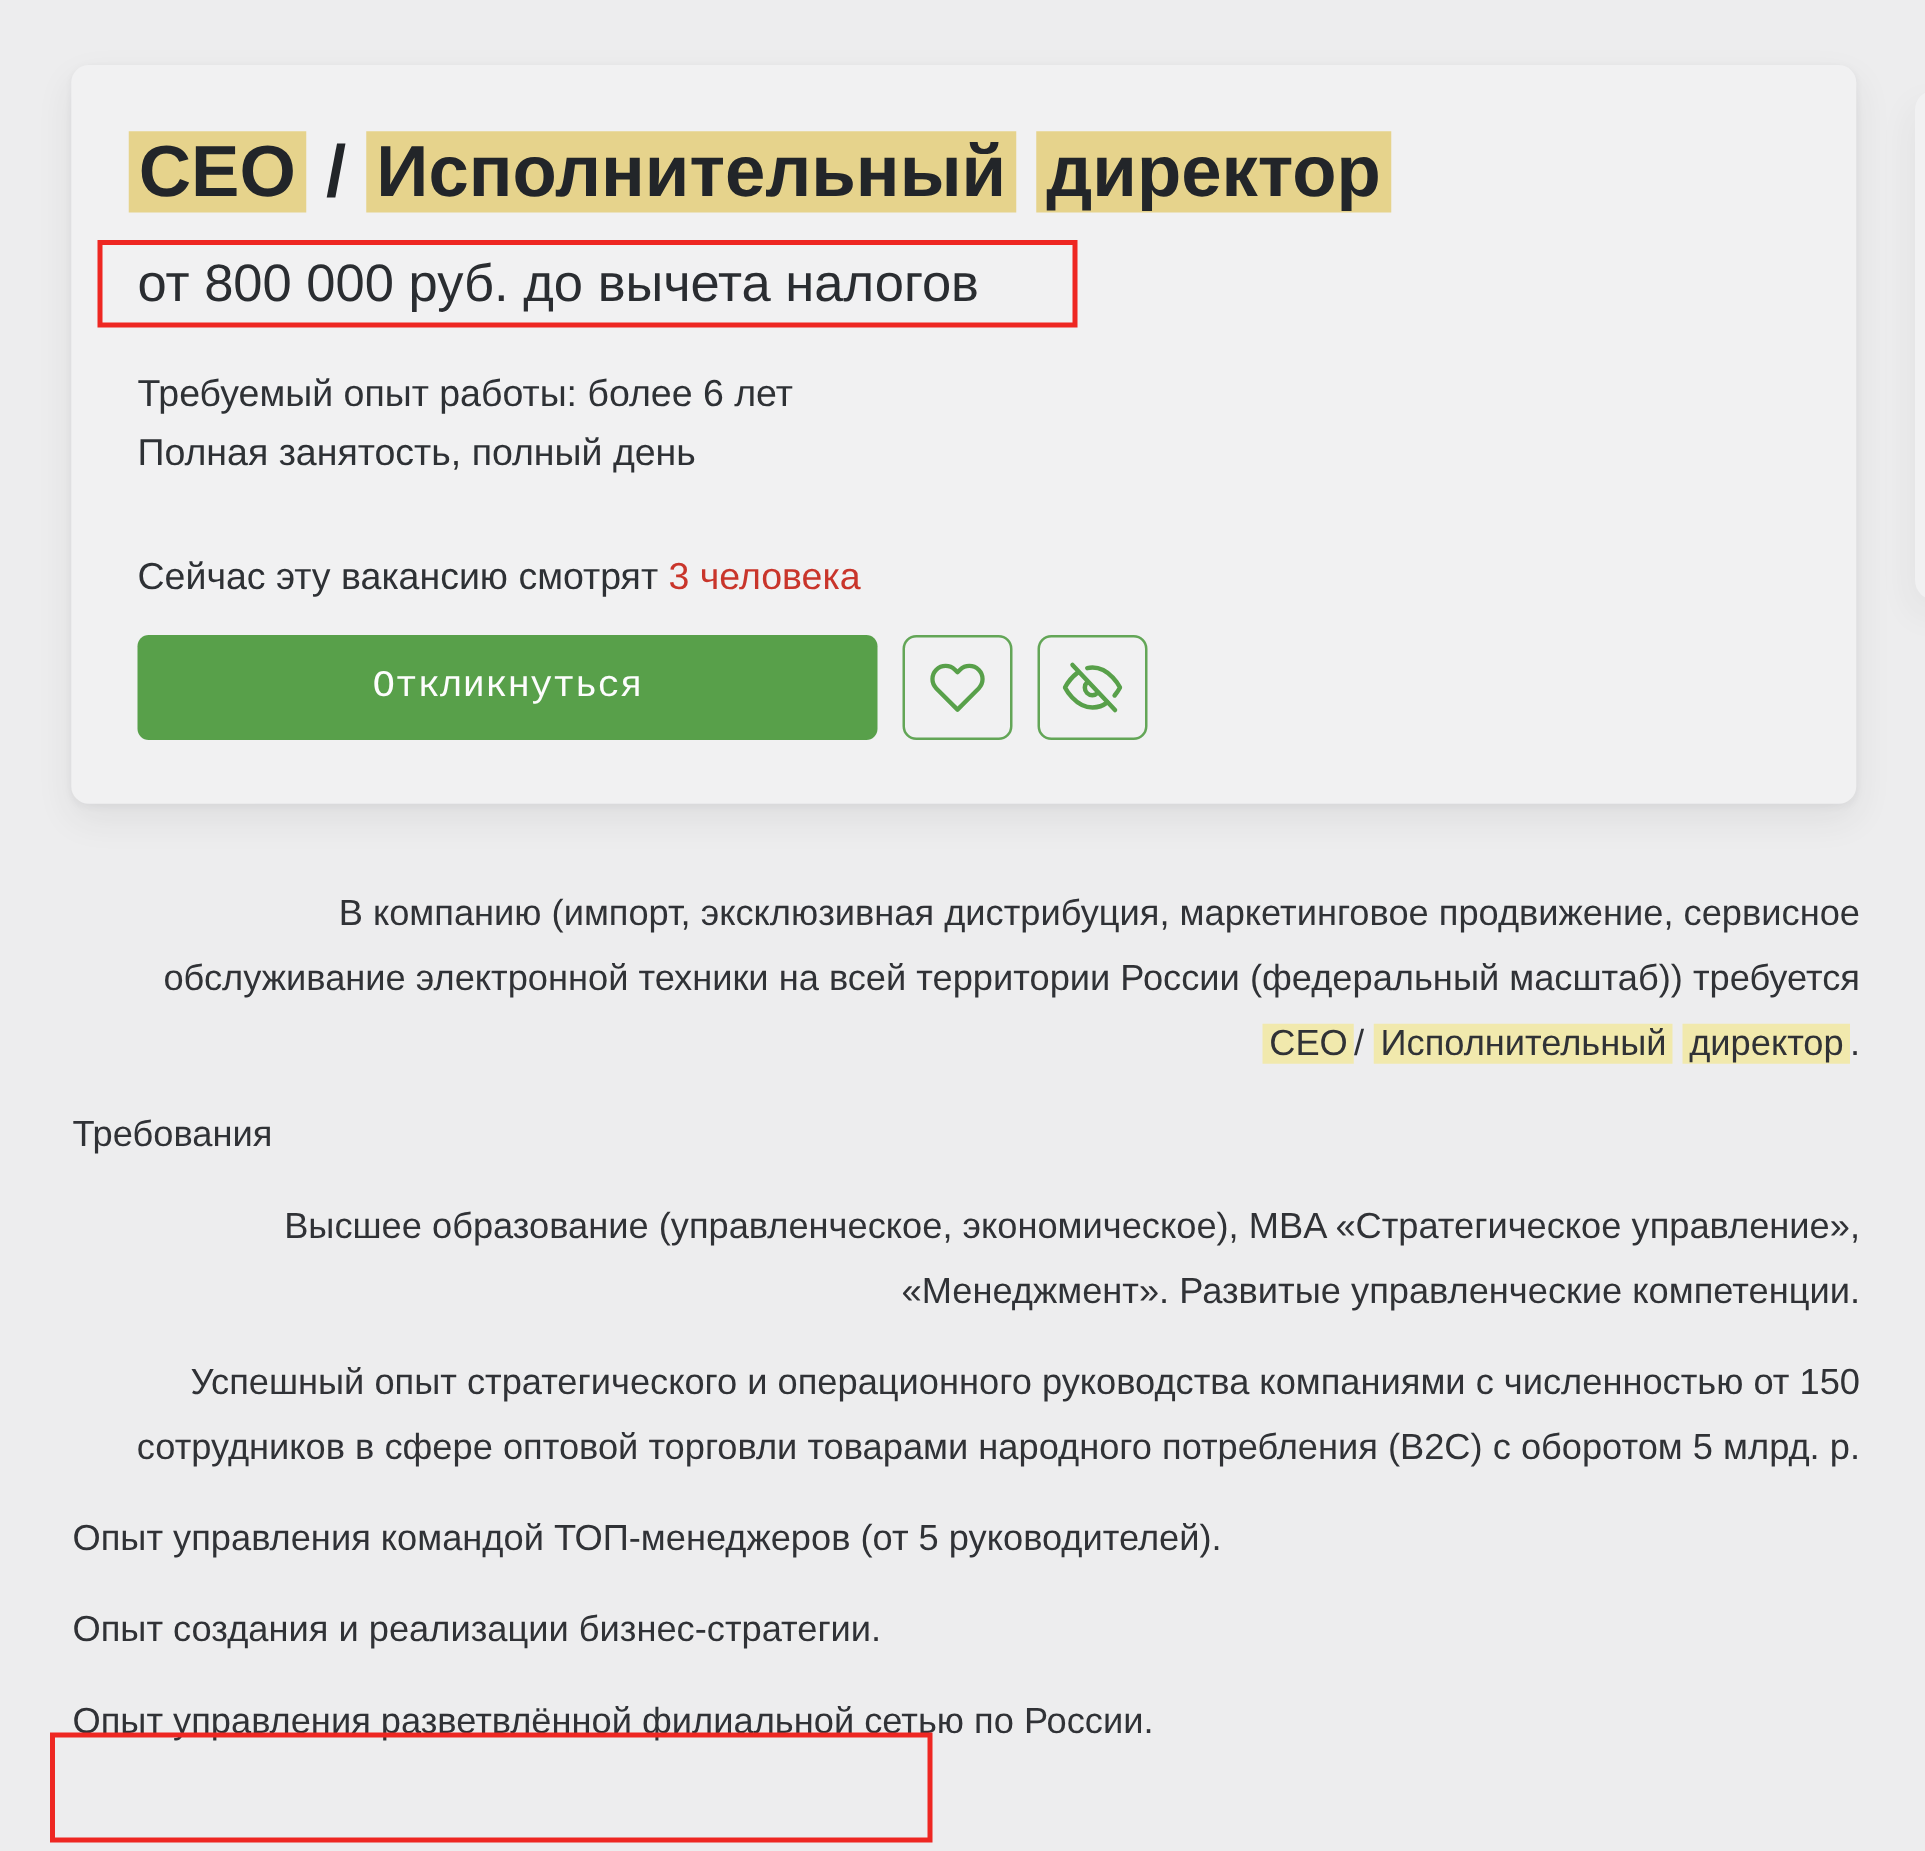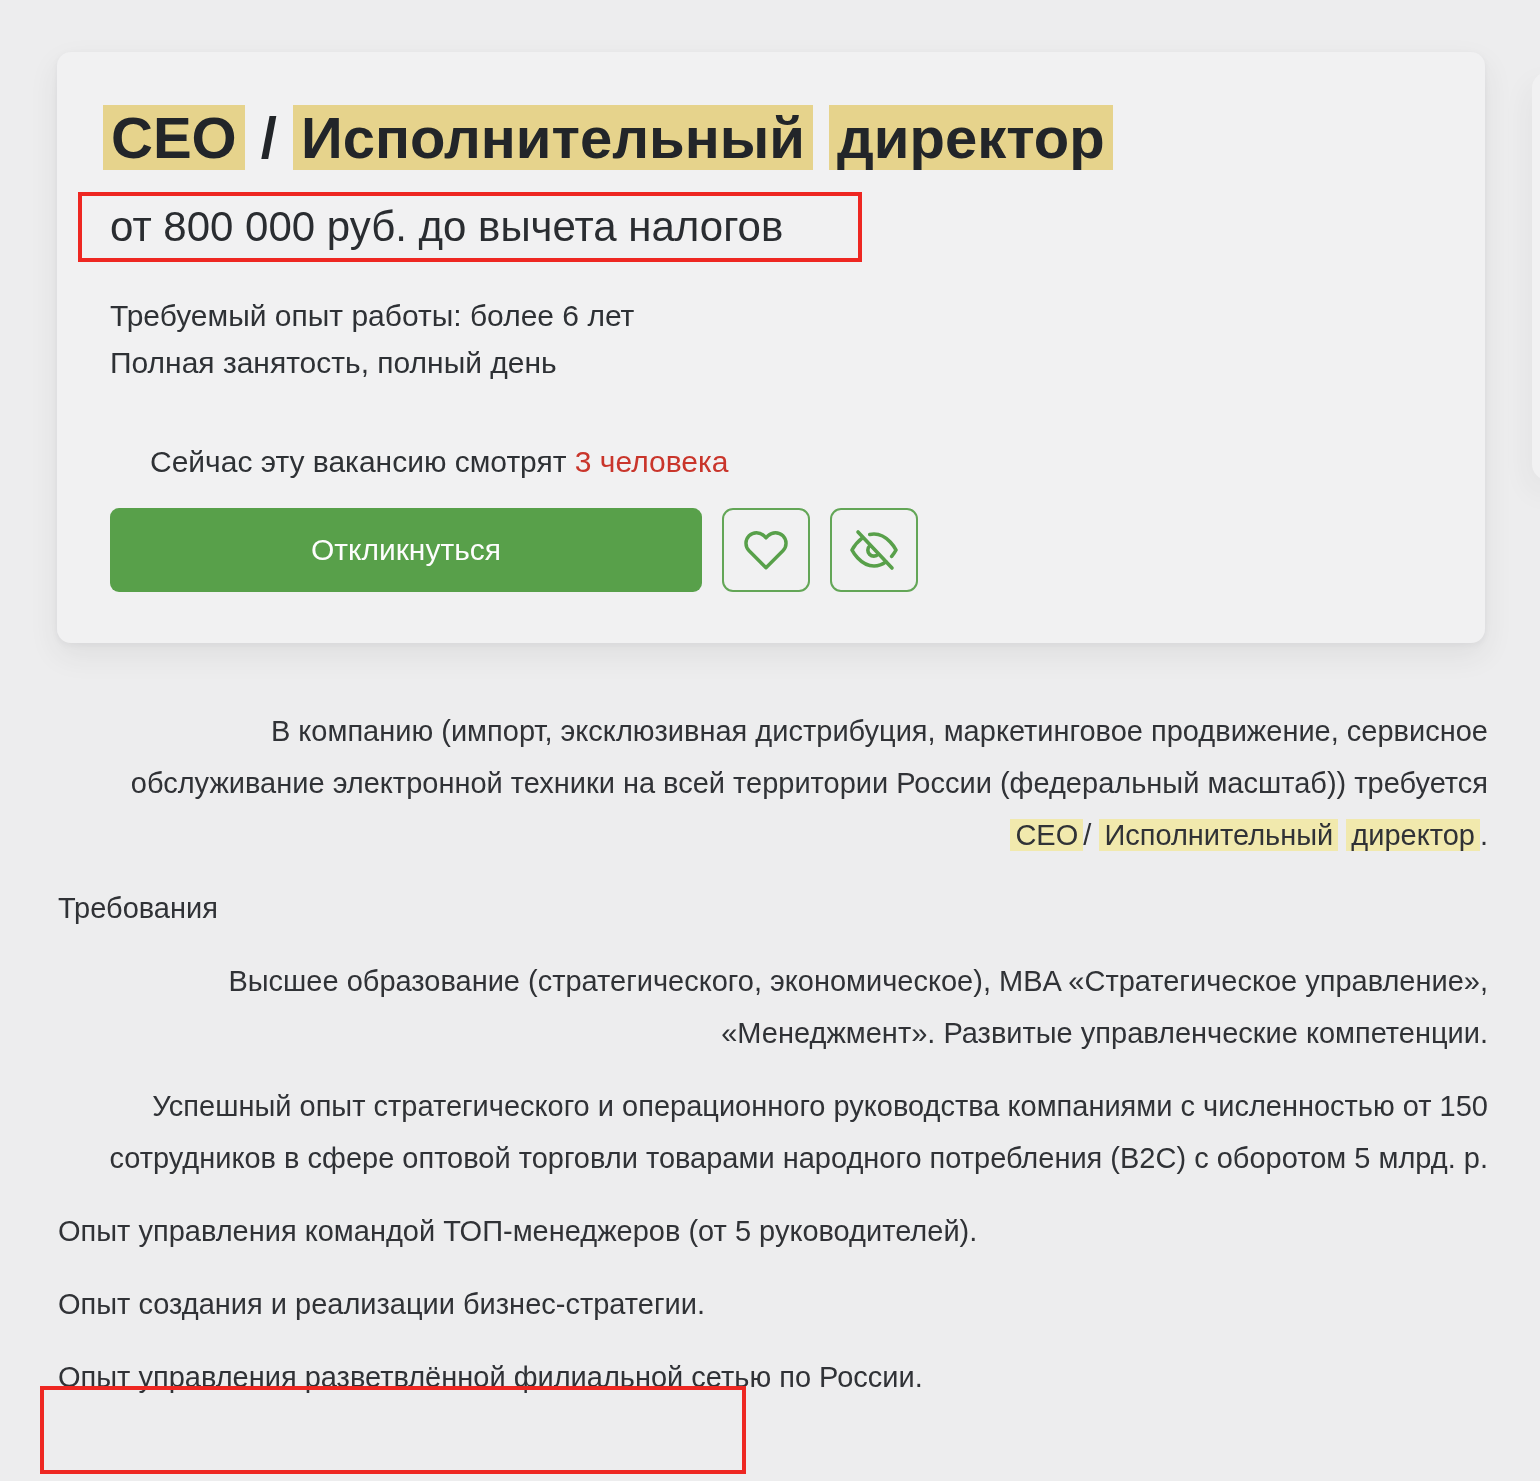--- a/index.html
+++ b/index.html
@@ -47,28 +47,28 @@
   .salary-text{
     position:absolute;left:28px;top:0;line-height:62px;
     font-size:42px;color:#2a2d31;white-space:nowrap;
   }
   .meta-block{
     position:absolute;left:53px;top:240px;
     font-size:30px;line-height:47px;color:#2e3135;
   }
   .views-line{
     position:absolute;left:53px;top:386px;
-    font-size:30px;line-height:47px;color:#2e3135;white-space:nowrap;margin-left:40px;
+    font-size:30px;line-height:47px;color:#2e3135;white-space:nowrap;
   }
   .views-count{color:var(--views-red);}
   .actions-row{position:absolute;left:53px;top:456px;height:84px;}
   .apply-button{
     position:absolute;left:0;top:0;width:592px;height:84px;
     background:var(--accent-green);border:none;border-radius:9px;
-    color:#fdfdfd;font-size:30px;font-family:Liberation Sans, sans-serif;
+    color:#fdfdfd;font-size:30px;font-family:Liberation Mono, monospace;
     cursor:pointer;
   }
   .icon-button{
     position:absolute;top:0;width:88px;height:84px;
     background:transparent;border:2px solid var(--icon-border-green);
     border-radius:11px;cursor:pointer;
     display:flex;align-items:center;justify-content:center;
     color:var(--accent-green);
   }
   .favorite-button{left:612px;}
@@ -134,21 +134,21 @@
 
   <p>
     <span class="line">В компанию (импорт, эксклюзивная дистрибуция, маркетинговое продвижение, сервисное</span>
     <span class="line">обслуживание электронной техники на всей территории России (федеральный масштаб)) требуется</span>
     <span class="line"><span class="hl-body">CEO</span><span>/ </span><span class="hl-body">Исполнительный</span><span> </span><span class="hl-body">директор</span><span>.</span></span>
   </p>
 
   <h3 class="req-heading">Требования</h3>
 
   <p>
-    <span class="line">Высшее образование (стратегического, экономическое), MBA «Стратегическое управление»,</span>
+    <span class="line">Высшее образование (управленческое, экономическое), MBA «Стратегическое управление»,</span>
     <span class="line">«Менеджмент». Развитые управленческие компетенции.</span>
   </p>
 
   <p>
     <span class="line">Успешный опыт стратегического и операционного руководства компаниями с численностью от 150</span>
     <span class="line">сотрудников в сфере оптовой торговли товарами народного потребления (B2C) с оборотом 5 млрд. р.</span>
   </p>
 
   <p>Опыт управления командой ТОП-менеджеров (от 5 руководителей).</p>
 

